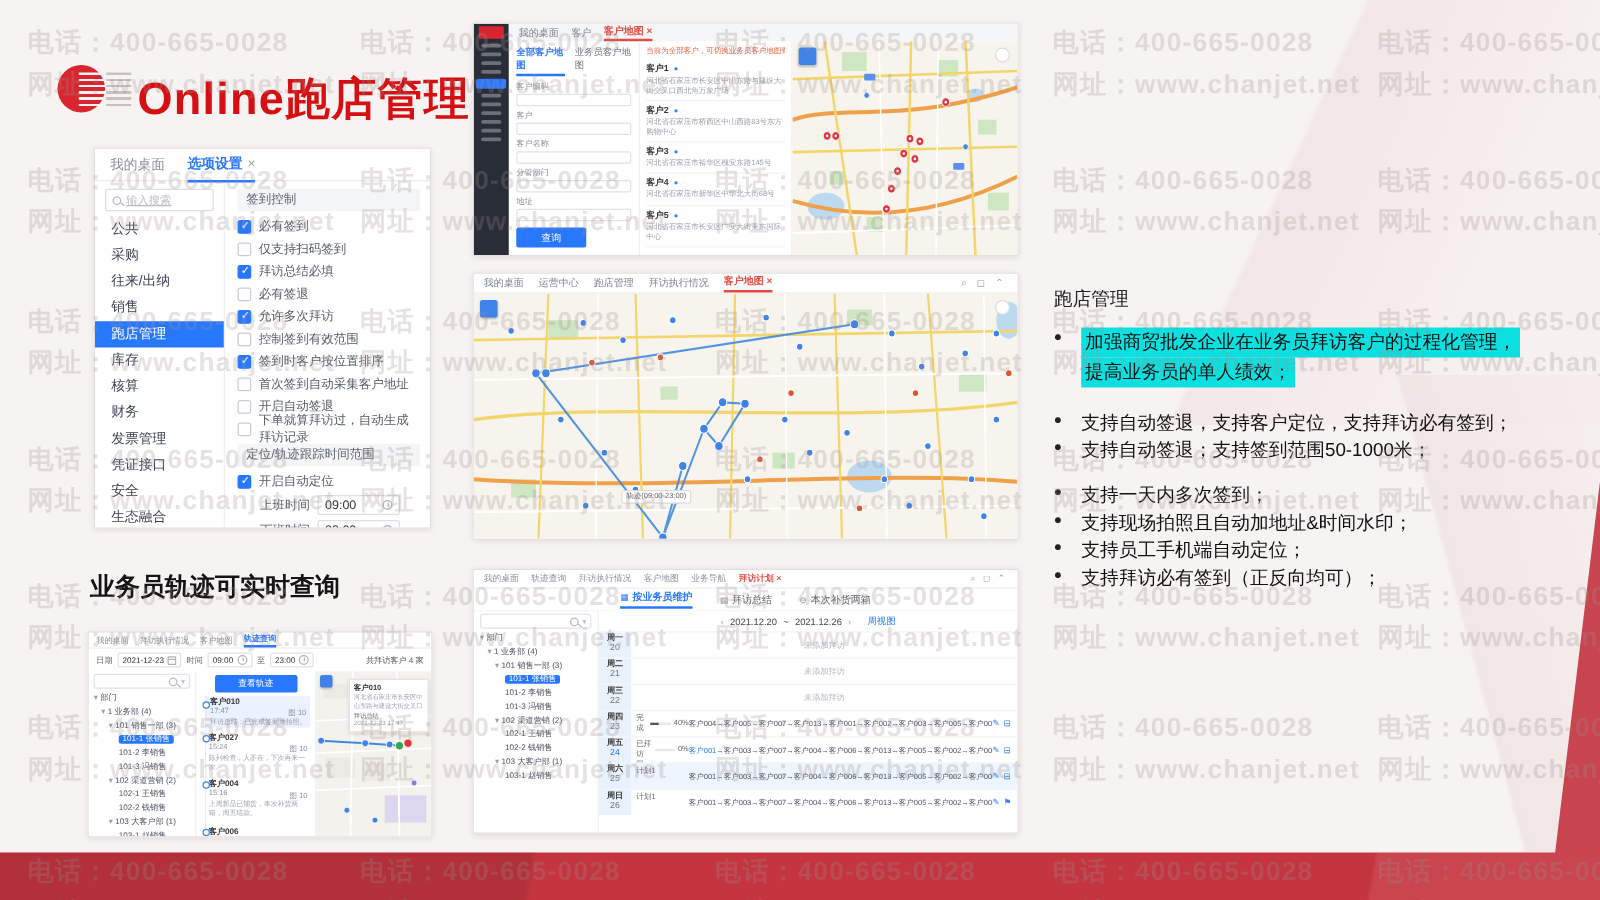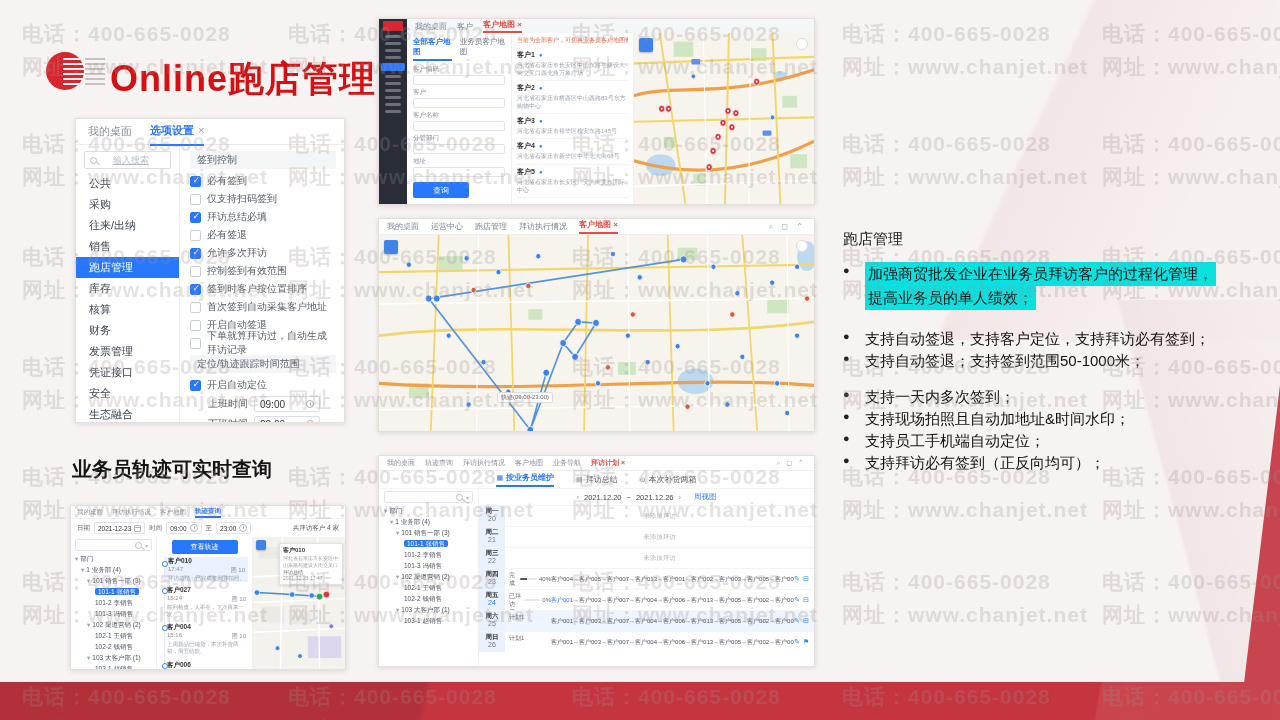--- a/index.html
+++ b/index.html
@@ -43,21 +43,21 @@
   .shot { position:absolute; background:#fff; border:1px solid #e3dfdd; box-shadow:0 1px 5px rgba(60,40,40,.14); overflow:hidden; }
 
   
   .sa { left:75px; top:118px; width:270px; height:305px; }
   .sa-tabs { height:26px; border-bottom:1px solid #ececec; display:flex; align-items:center; padding-left:12px; gap:18px; font-size:11px; }
   .sa-tab { color:#8a8f99; }
   .sa-tab.active { color:#2878ff; font-weight:700; position:relative; padding-bottom:6px; margin-bottom:-6px; border-bottom:2px solid #2878ff; }
   .sa-tab .x { color:#9aa0aa; margin-left:4px; font-weight:400; }
   .sa-body { display:flex; height:277px; }
   .sa-left { width:104px; border-right:1px solid #efefef; padding-top:4px; }
-  .sa-search { margin:2px 8px 4px; height:18px; border:1px solid #ddd; border-radius:2px; display:flex; align-items:center; gap:16px; padding:0 5px; color:#b7bcc4; font-size:9px;text-decoration:underline; }
+  .sa-search { margin:2px 8px 4px; height:18px; border:1px solid #ddd; border-radius:2px; display:flex; align-items:center; gap:4px; padding:0 5px; color:#b7bcc4; font-size:9px;text-decoration:underline; }
   .i-mag { width:7px; height:7px; border:1.2px solid #b7bcc4; border-radius:50%; position:relative; flex:none; }
   .i-mag::after { content:""; position:absolute; left:5px; top:5px; width:4px; height:1.2px; background:#b7bcc4; transform:rotate(40deg); }
   .sa-item { height:21px; line-height:21px; padding-left:13px; font-size:11px; color:#3c4350; cursor:pointer; }
   .sa-item.active { background:#2878ff; color:#fff; }
   .sa-right { flex:1; padding:6px 8px 0 10px; }
   .sa-sec { background:#f4f5f7; color:#5a6270; font-size:10px; height:18px; line-height:18px; padding-left:7px; margin-bottom:3px; }
   .sa-row { display:flex; align-items:center; gap:6px; height:18px; font-size:10px; color:#555c66; }
   .cbx { width:11px; height:11px; border:1px solid #c9ced6; border-radius:2px; background:#fff; flex:none; position:relative; }
   .cbx.on { background:#2878ff; border-color:#2878ff; }
   .cbx.on::after { content:"✓"; position:absolute; left:1.5px; top:-1.5px; color:#fff; font-size:9px; }

